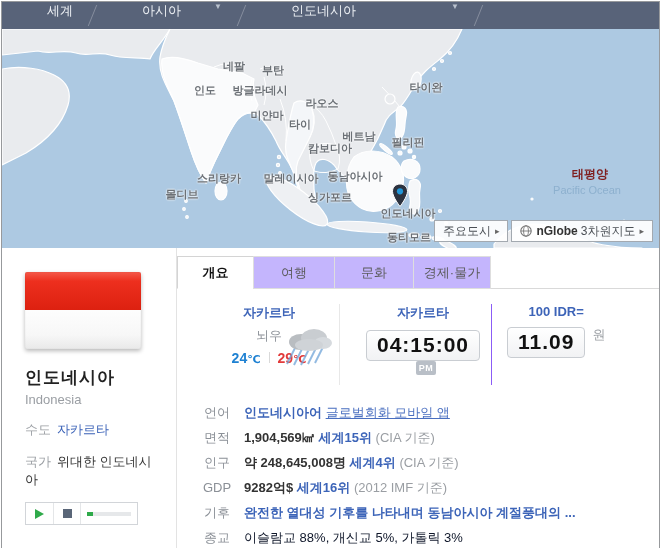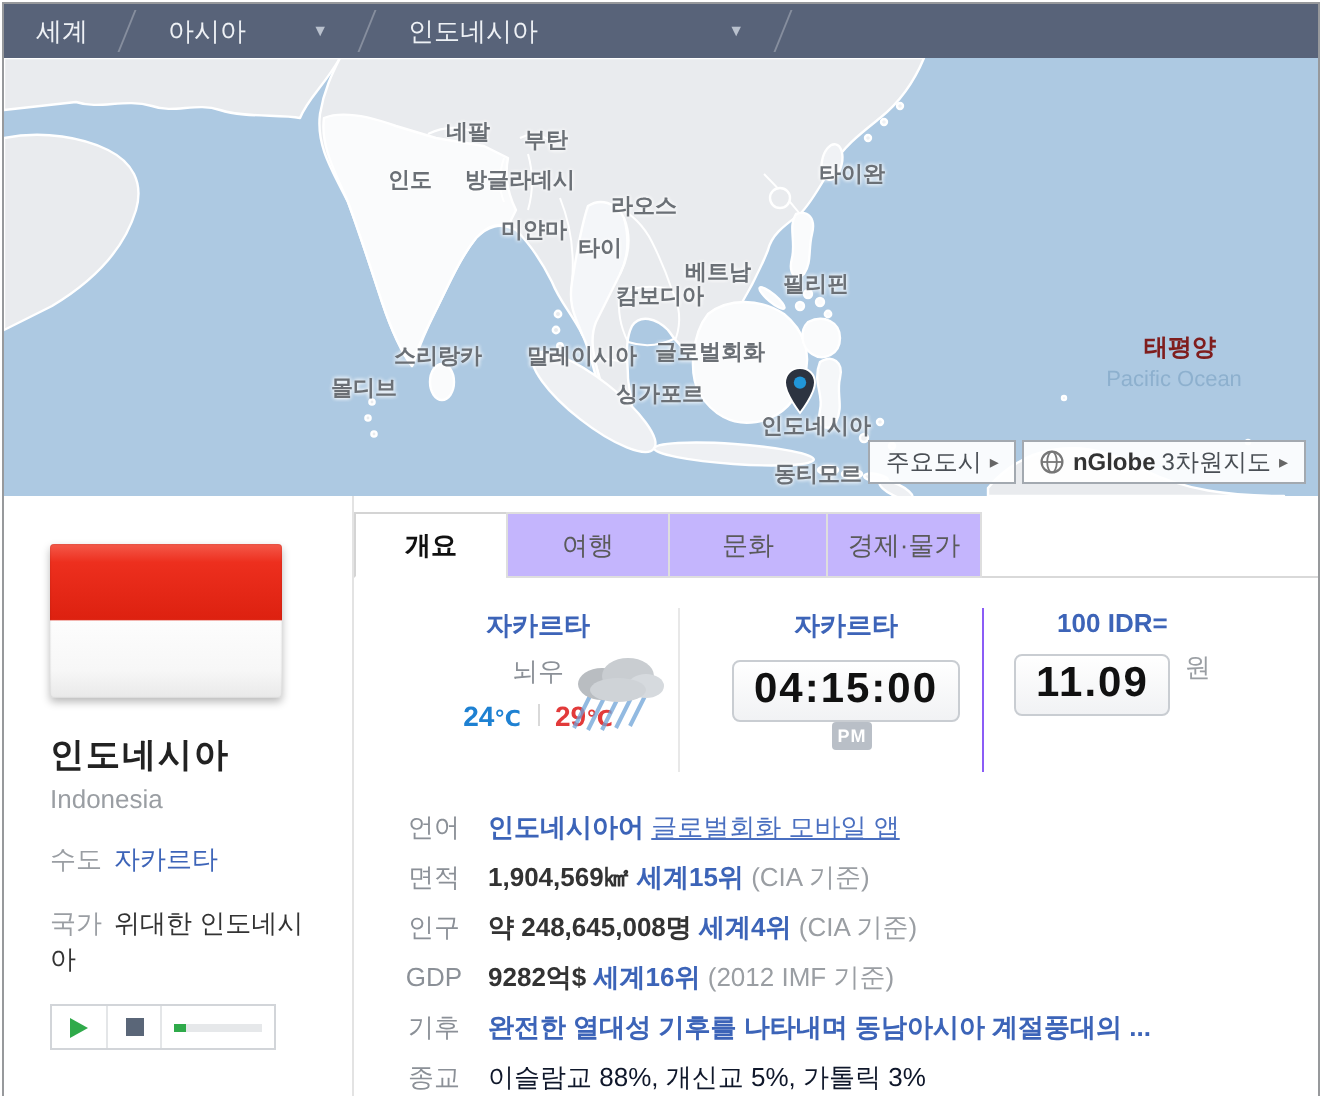--- a/index.html
+++ b/index.html
@@ -2,21 +2,21 @@
 <html style="--bar-bg: #586379; --sea: #adc9e2; --land: #e9ebee; --land-highlight: #fafbfc; --accent-blue: #3c64b8; --link-blue: #4a6fc0; --temp-low: #1e81d2; --temp-high: #e23a3a; --land_highlight: #fafbfc;"><head>
 <meta charset="utf-8">
 <style>
   * { box-sizing: border-box; margin: 0; padding: 0; }
   html,body { width:661px; height:549px; overflow:hidden;
     font-family:"Liberation Sans","DejaVu Sans",sans-serif; background:#fff; }
   .widget { width:659px; height:547px; margin:1px; border:1px solid #97999c; background:#fff; position:relative; }
 
   
   .crumb-bar { height:27px; background:var(--bar-bg); display:flex; align-items:stretch; color:#eef1f5; font-size:13px; }
-  .crumb-item { display:flex; align-items:center; padding:0 14px; position:relative; cursor:pointer; }
+  .crumb-item { display:flex; align-items:flex-start; padding:0 14px; position:relative; cursor:pointer;margin-left:29px; }
   .crumb-item .lbl { white-space:nowrap; }
   .crumb-item.w-arrow { justify-content:space-between; }
   .crumb-sep { width:12px; position:relative; }
   .crumb-sep:before { content:""; position:absolute; left:5px; top:3px; bottom:3px; width:1px;
     background:rgba(255,255,255,0.28); transform:skewX(-22deg); }
   .dd-arrow { font-size:8px; color:#b9c1cd; margin-left:26px; }
   .crumb-item.first { padding-left:16px; }
   .crumb-item.mid { width:108px; }
   .crumb-item.last { width:196px; }
 
@@ -185,21 +185,21 @@
         <span class="map-label" style="left: 320px; top: 74px;">라오스</span>
         <span class="map-label" style="left: 265px; top: 86px;">미얀마</span>
         <span class="map-label" style="left: 298px; top: 95px;">타이</span>
         <span class="map-label" style="left: 357px; top: 107px;">베트남</span>
         <span class="map-label" style="left: 328px; top: 119px;">캄보디아</span>
         <span class="map-label" style="left: 406px; top: 113px;">필리핀</span>
         <span class="map-label" style="left: 424px; top: 58px;">타이완</span>
         <span class="map-label" style="left: 217px; top: 149px;">스리랑카</span>
         <span class="map-label" style="left: 180px; top: 165px;">몰디브</span>
         <span class="map-label" style="left: 289px; top: 149px;">말레이시아</span>
-        <span class="map-label" style="left: 353px; top: 147px;">글로벌회화</span>
+        <span class="map-label" style="left: 353px; top: 147px;">동남아시아</span>
         <span class="map-label" style="left: 328px; top: 168px;">싱가포르</span>
         <span class="map-label" style="left: 406px; top: 184px;">인도네시아</span>
         <span class="map-label" style="left: 407px; top: 208px;">동티모르</span>
         <span class="map-label ocean-ko" style="left: 588px; top: 145px;">태평양</span>
         <span class="map-label ocean-en" style="left: 585px; top: 161px;">Pacific Ocean</span>
       </div>
 
     <svg class="pin" width="16" height="24" viewBox="0 0 16 24">
       <path d="M8,0 C3.6,0 0.5,3.2 0.5,7.3 C0.5,13 8,22.5 8,22.5 C8,22.5 15.5,13 15.5,7.3 C15.5,3.2 12.4,0 8,0 Z" fill="#2c3340" stroke="#fff" stroke-width="1"></path>
       <circle cx="8" cy="7.3" r="3.1" fill="#2196d8"></circle>

